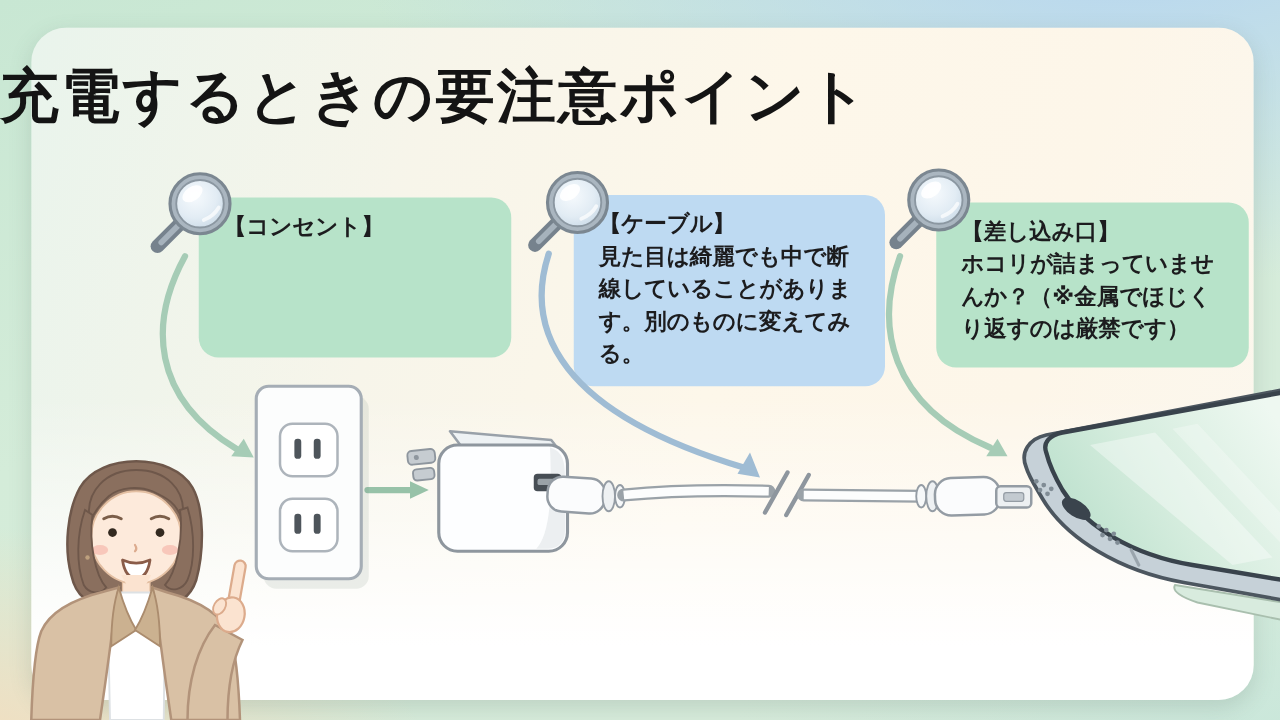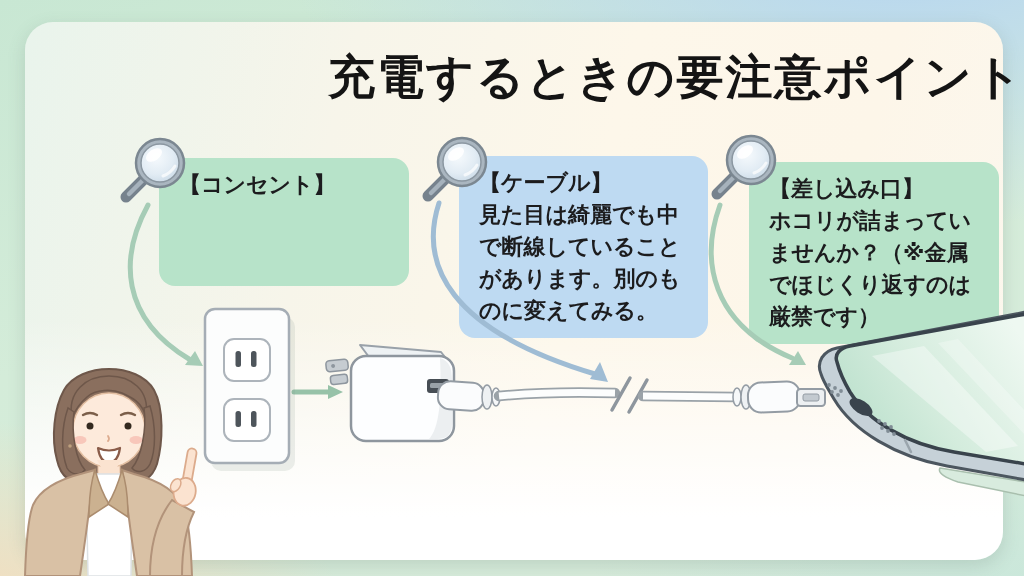--- a/index.html
+++ b/index.html
@@ -15,28 +15,28 @@
   #card{
     position:absolute;left:25px;top:22px;right:21px;bottom:16px;
     border-radius:28px;
     background:
       linear-gradient(180deg, rgba(255,255,255,0) 55%, #ffffff 92%),
       linear-gradient(105deg,#e9f4ec 0%,#f7f5ea 30%,#fdf7ea 55%,#fdf6e9 78%,#fbf7ee 100%);
     box-shadow:0 6px 18px rgba(90,110,100,.20);
     z-index:1;
   }
   #title{
-    position:absolute;left:0;right:0;top:46px;text-align:right;
+    position:absolute;left:0;right:0;top:46px;text-align:left;
     font-size:47px;font-weight:800;letter-spacing:2px;color:#141414;
     margin:0;z-index:2;
   }
   .callout{
     position:absolute;border-radius:16px;z-index:2;
     padding:11px 14px 12px 20px;box-sizing:border-box;
-    color:#1c1c1e;font-size:22px;font-weight:700;line-height:1.45;
+    color:#1c1c1e;font-size:18px;font-weight:700;line-height:1.45;
   }
   .callout .heading{display:block;}
   #callout-outlet{left:159px;top:158px;width:250px;min-height:128px;}
   #callout-cable{left:459px;top:156px;width:249px;min-height:126px;}
   #callout-port{left:749px;top:162px;width:250px;min-height:132px;}
   #art{position:absolute;left:0;top:0;z-index:3;pointer-events:none;}
 </style>
 </head>
 <body>
 

